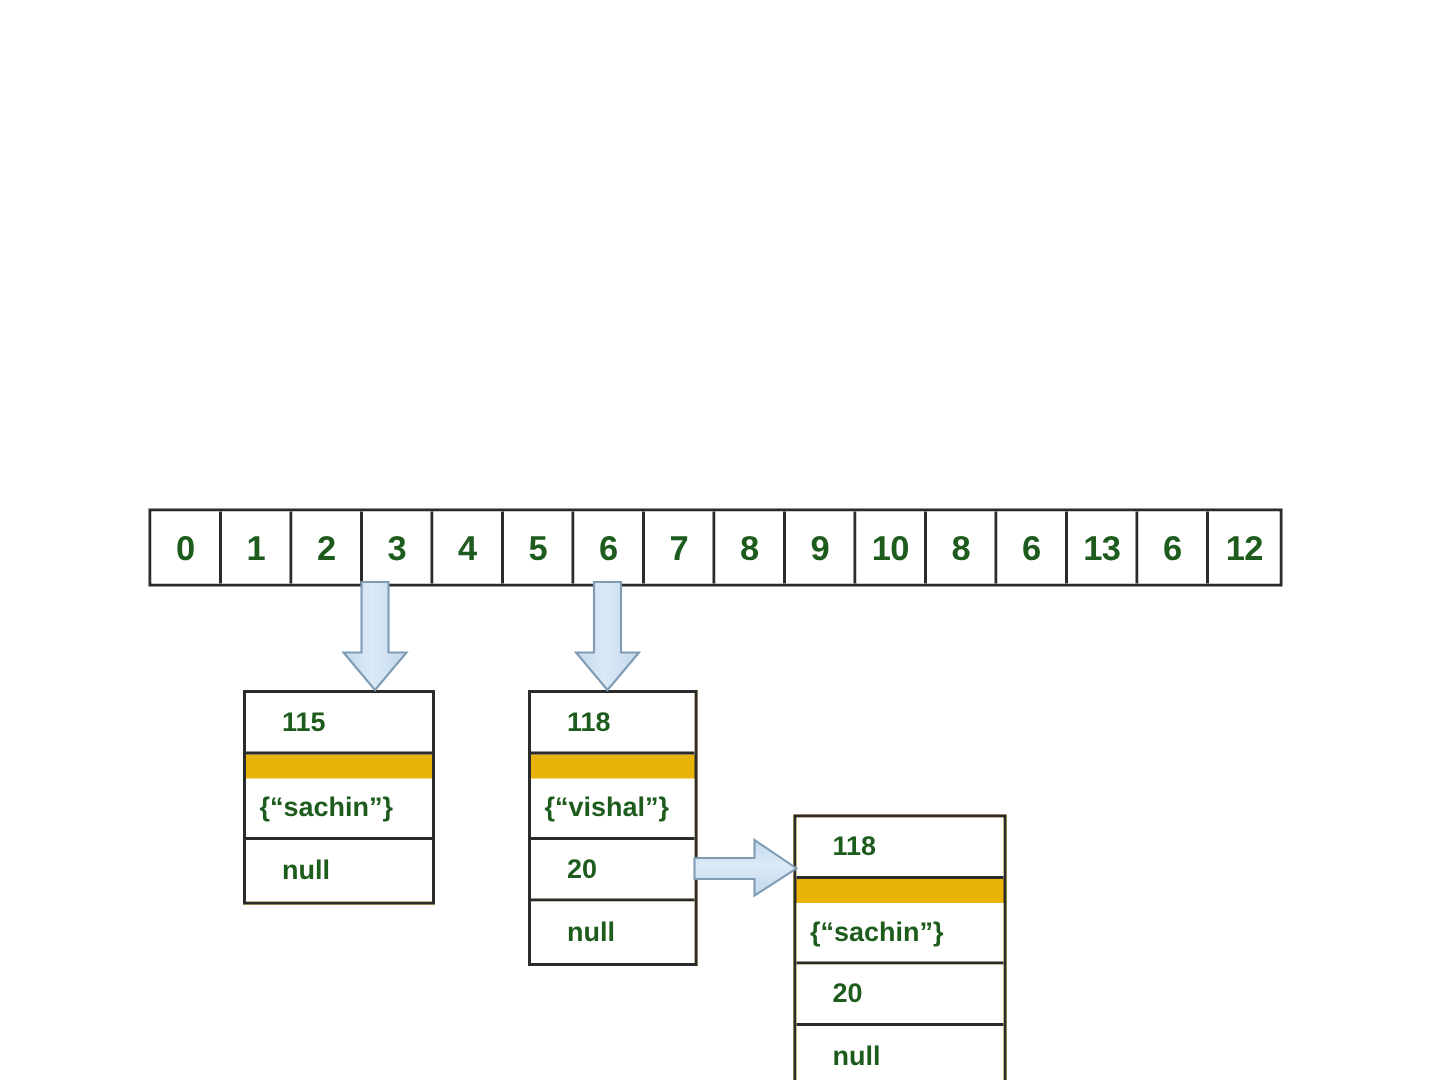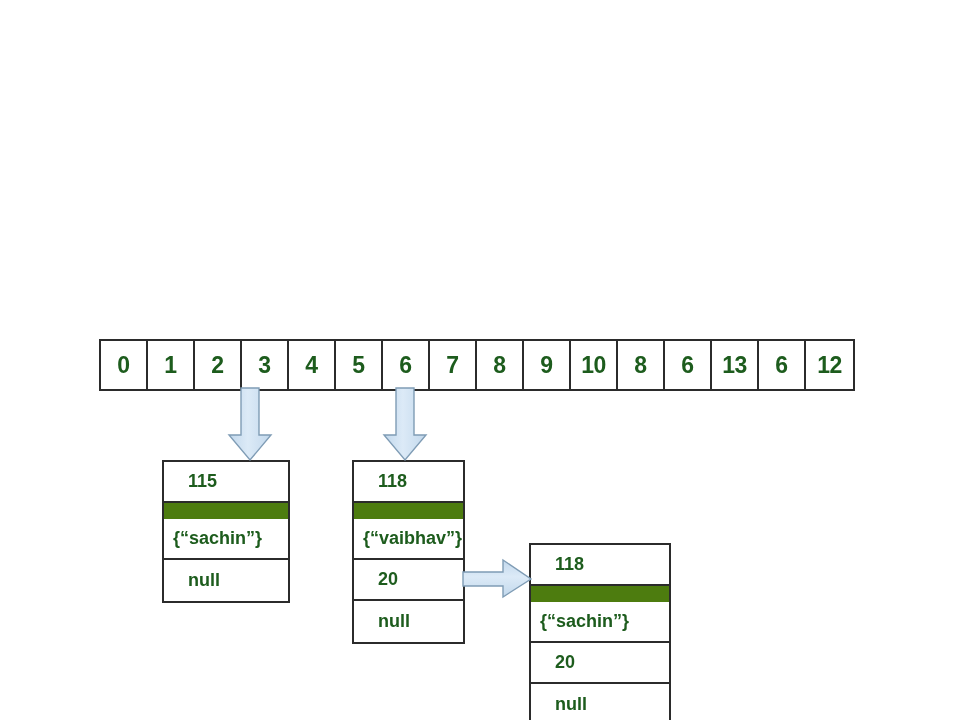--- a/index.html
+++ b/index.html
@@ -47,21 +47,21 @@
     background: #ffffff;
     letter-spacing: -0.5px;
   }
   .bucket-cell:last-child { border-right: none; }
 
   
   .node {
     position: absolute;
     box-sizing: border-box;
     border: 2px solid #2b2b2b;
-    background: #4d7c0f;
+    background: #eab308;
   }
   .node-row {
     box-sizing: border-box;
     border-bottom: 2px solid #2b2b2b;
     display: flex;
     align-items: center;
     font-size: 18px;
     font-weight: bold;
     color: #1d5c1d;
     background: #ffffff;
@@ -113,21 +113,21 @@
   </div>
 
   <div class="node" id="node-sachin">
     <div class="node-row indent">115</div>
     <div class="node-row flush">{“sachin”}</div>
     <div class="node-row indent">null</div>
   </div>
 
   <div class="node" id="node-vishal">
     <div class="node-row indent">118</div>
-    <div class="node-row flush">{“vaibhav”}</div>
+    <div class="node-row flush">{“vishal”}</div>
     <div class="node-row indent">20</div>
     <div class="node-row indent">null</div>
   </div>
 
   <div class="node" id="node-vaibhav">
     <div class="node-row indent">118</div>
     <div class="node-row flush">{“sachin”}</div>
     <div class="node-row indent">20</div>
     <div class="node-row indent">null</div>
   </div>

